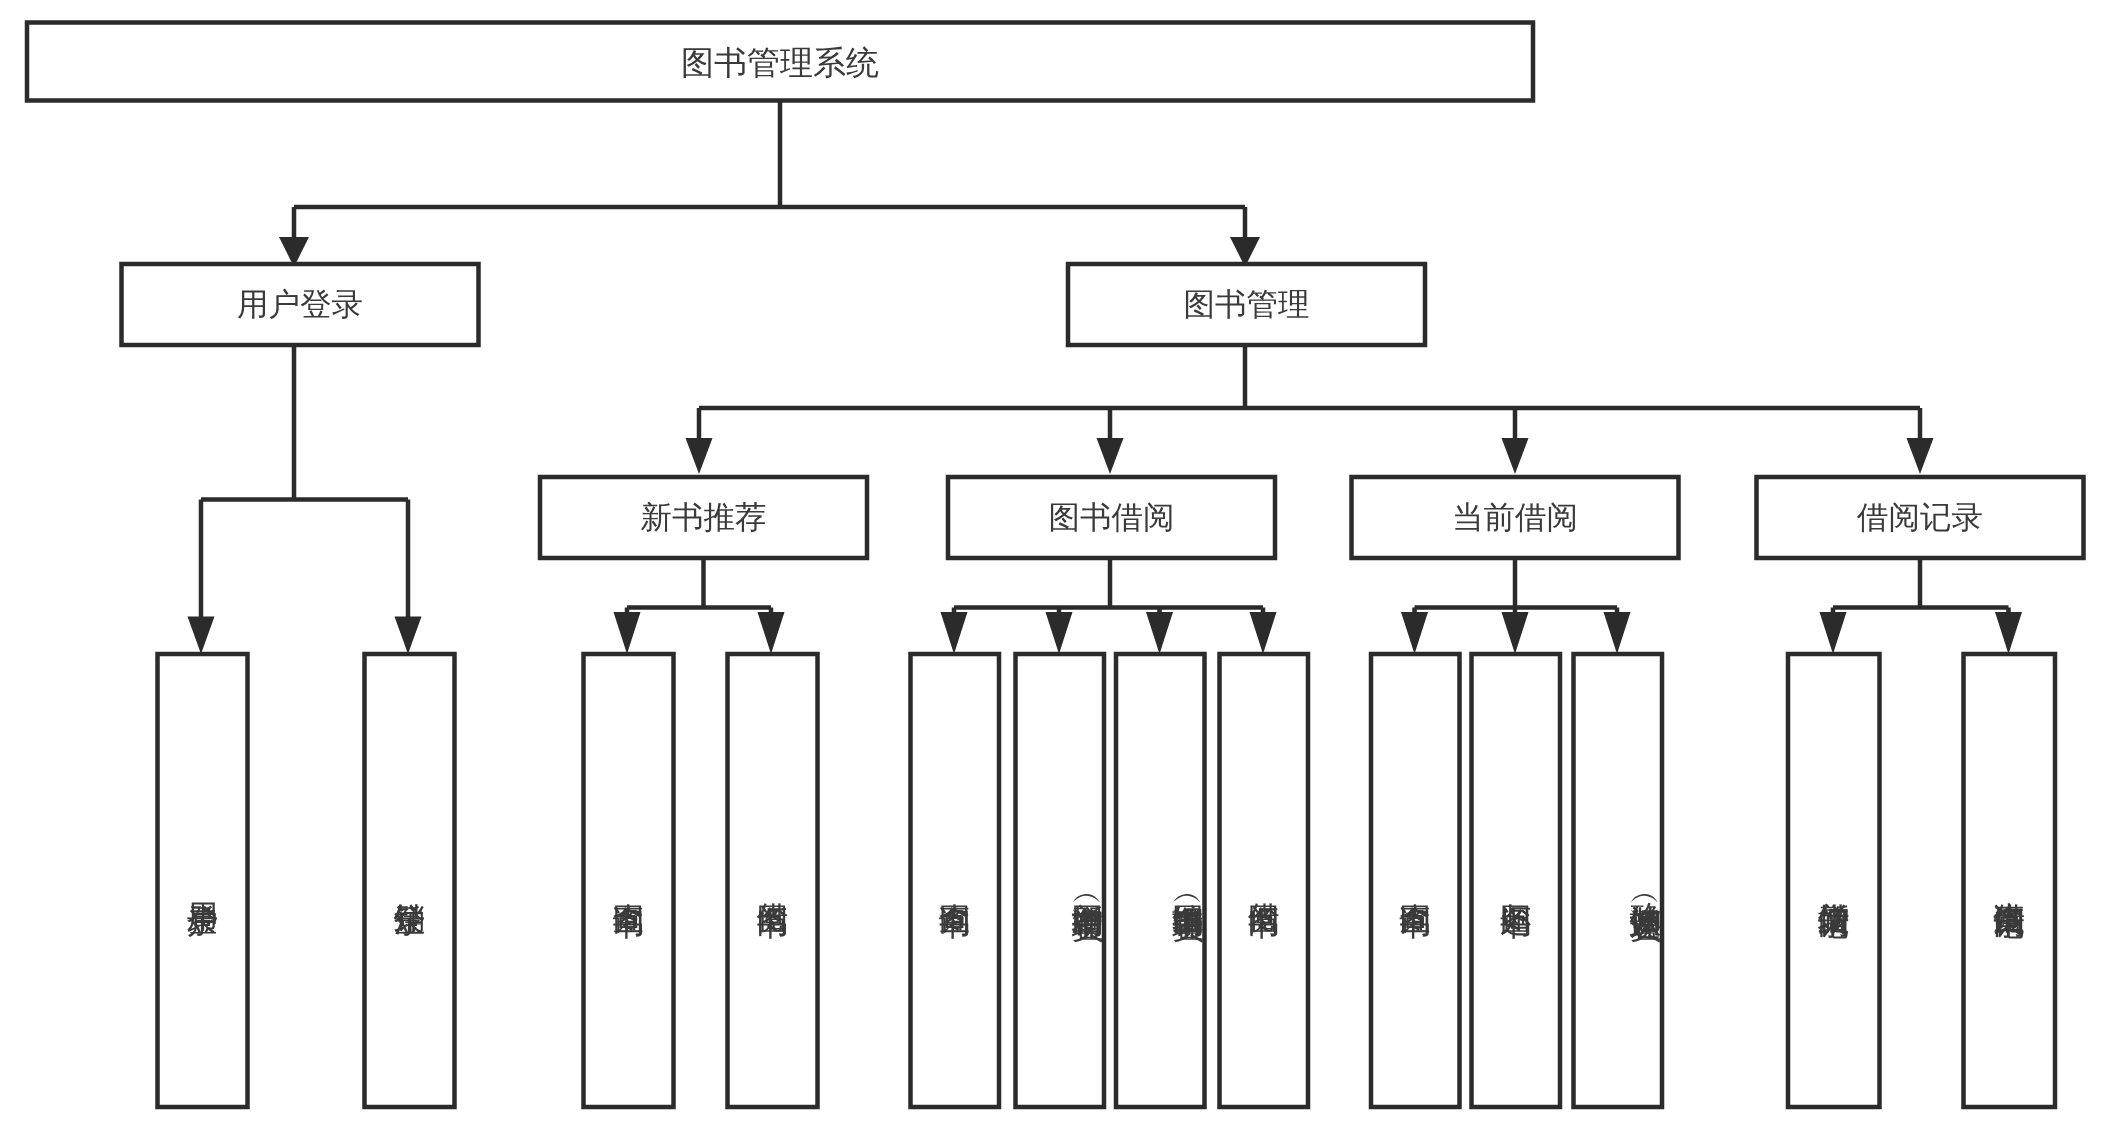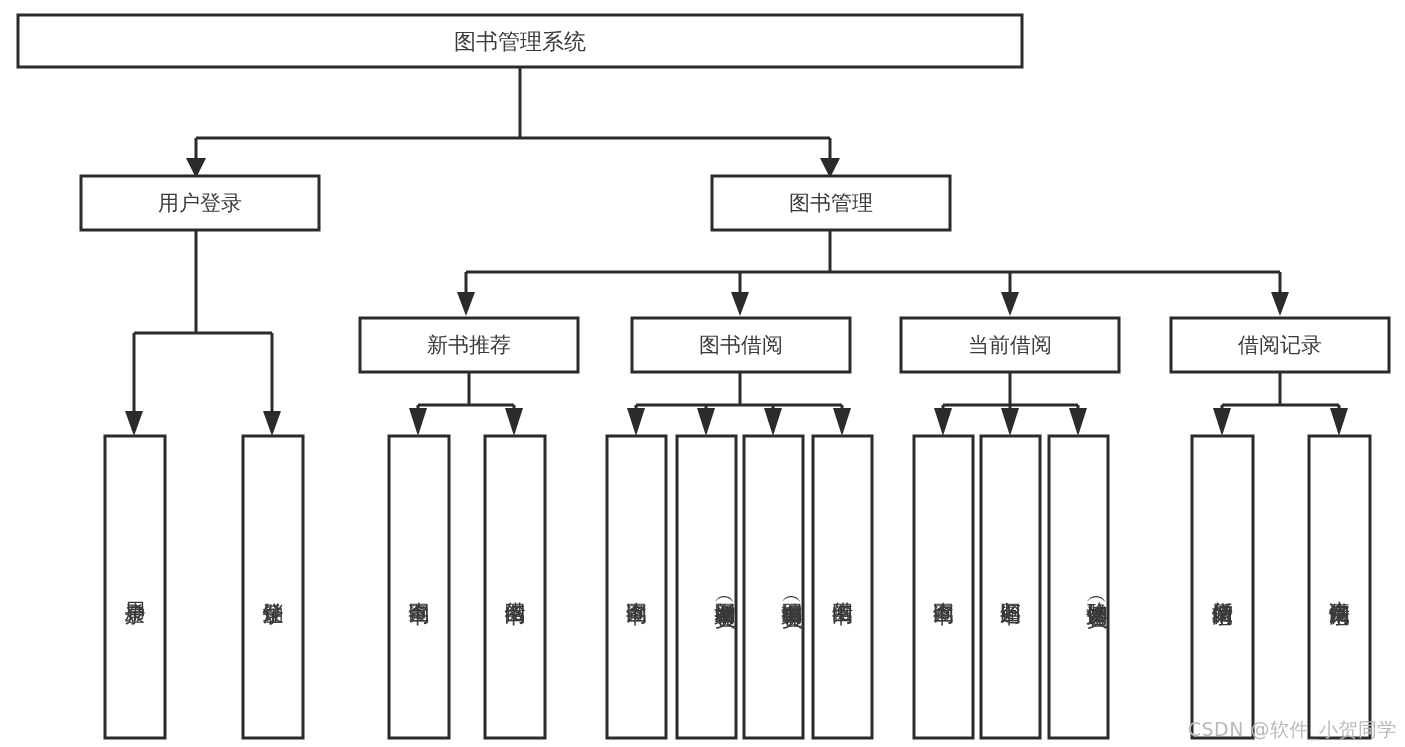--- a/index.html
+++ b/index.html
@@ -221,15 +221,14 @@
   <div class="vlabel" style="left:744px; top:440px; width:59px; height:298px; display:flex; align-items:flex-start; justify-content:center;">编辑图书（管理员）</div>
   <div class="vlabel" style="left:813px; top:436px; width:59px; height:302px; display:flex; align-items:center; justify-content:center;">借阅图书</div>
 
   <div class="vlabel" style="left:914px; top:436px; width:59px; height:302px; display:flex; align-items:center; justify-content:center;">查询图书</div>
   <div class="vlabel" style="left:981px; top:436px; width:59px; height:302px; display:flex; align-items:center; justify-content:center;">归还图书</div>
   <div class="vlabel" style="left:1049px; top:440px; width:59px; height:298px; display:flex; align-items:flex-start; justify-content:center;">确认归还（管理员）</div>
 
   <div class="vlabel" style="left:1192px; top:436px; width:61px; height:302px; display:flex; align-items:center; justify-content:center;">新增借阅记录</div>
   <div class="vlabel" style="left:1309px; top:436px; width:61px; height:302px; display:flex; align-items:center; justify-content:center;">查询借阅记录</div>
 
-  <div class="watermark">CSDN @软件_小贺同学</div>
 
 </div>
 
 </body></html>

